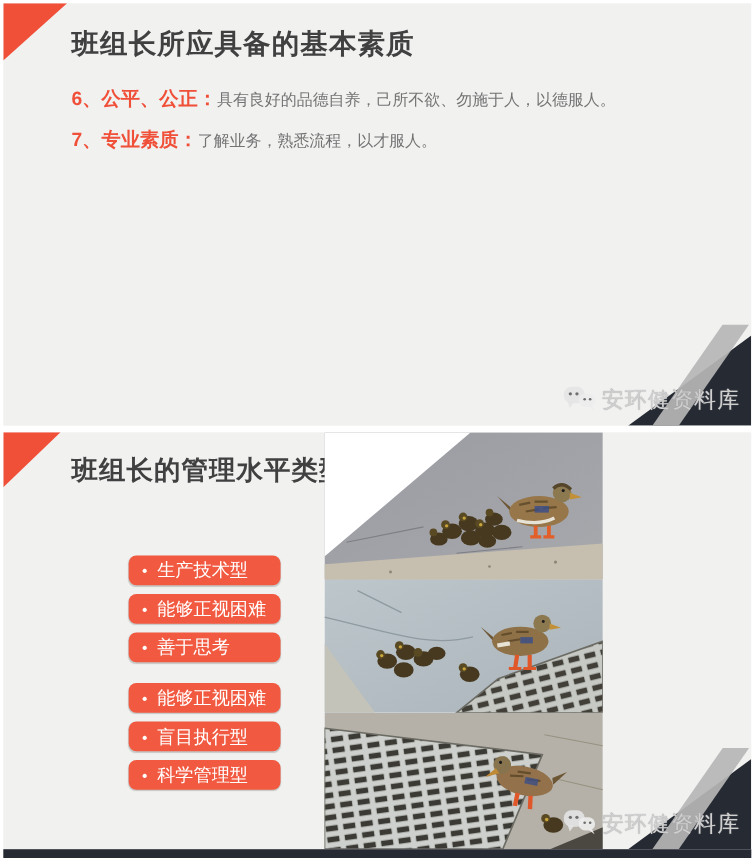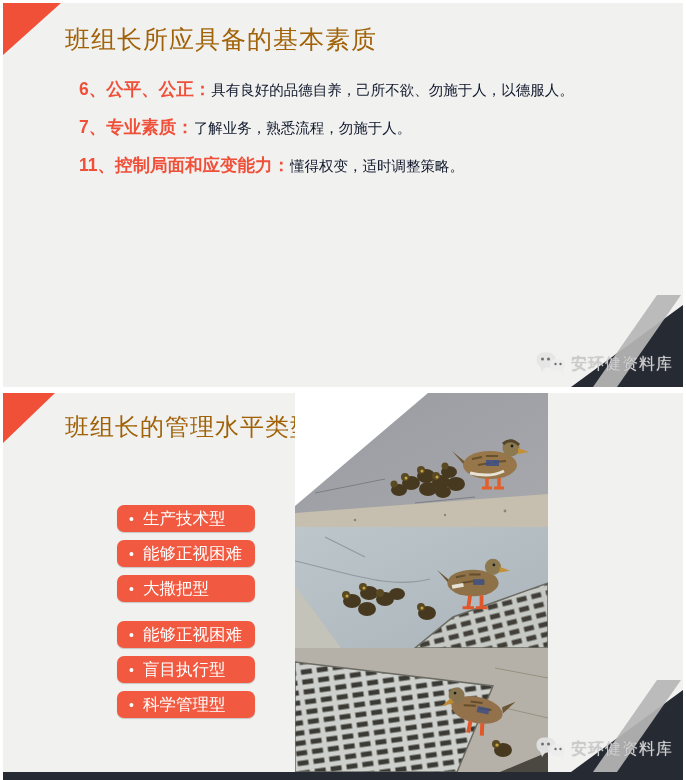--- a/index.html
+++ b/index.html
@@ -3,34 +3,34 @@
 <meta charset="utf-8">
 <style>
   html,body{margin:0;padding:0;background:#fff;}
   .page{position:relative;width:686px;height:780px;background:#ffffff;overflow:hidden;
         font-family:"Liberation Sans",sans-serif;}
   .slide{position:absolute;left:3px;width:680px;background:#f1f1f0;overflow:hidden;}
   #slide1{top:3px;height:384px;}
   #slide2{top:393px;height:379px;}
   .corner-tri{position:absolute;left:0;top:0;width:0;height:0;
       border-top:52px solid #f04f38;border-right:58px solid transparent;}
-  .slide-title{position:absolute;left:62px;top:20px;font-size:25px;font-weight:normal;
-      color:#a16207;letter-spacing:1px;white-space:nowrap;}
+  .slide-title{position:absolute;left:62px;top:20px;font-size:25px;font-weight:bold;
+      color:#404040;letter-spacing:1px;white-space:nowrap;}
   
   .items{position:absolute;left:62px;top:72px;width:578px;}
   .item{padding-left:20px;text-indent:-20px;line-height:1.65;margin-bottom:9px;}
-  .item-label{color:#f04f38;font-weight:bold;font-size:17.5px;margin-left:14px;}
-  .item-text{color:#0f172a;font-size:14.5px;}
+  .item-label{color:#f04f38;font-weight:bold;font-size:17.5px;}
+  .item-text{color:#737373;font-size:14.5px;}
   
   .corner-deco{position:absolute;right:0;bottom:0;width:150px;height:92px;}
   
   .watermark{position:absolute;display:flex;align-items:center;gap:5px;z-index:5;}
   #slide1 .watermark{right:10px;bottom:10px;}
   #slide2 .watermark{right:10px;bottom:10px;}
-  .wm-text{font-size:16px;color:#cfcfcf;letter-spacing:1px;
+  .wm-text{font-size:20px;color:#cfcfcf;letter-spacing:1px;
       text-shadow:0 0 1px #9a9a9a;white-space:nowrap;}
   
   .type-col{position:absolute;left:114px;top:112px;display:flex;flex-direction:column;gap:8px;}
   .type-badge{width:138px;height:27px;background:#f15a40;border-radius:7px;color:#fff;
       display:flex;align-items:center;padding-left:12px;font-size:16.5px;
       box-shadow:0 1px 1px rgba(0,0,0,0.18);box-sizing:border-box;}
   .type-badge .bullet{margin-right:9px;font-size:14px;}
   .gap-before{margin-top:11px;}
   
   .photo-col{position:absolute;left:292px;top:0;width:253px;height:379px;}
@@ -44,24 +44,21 @@
 
   <div class="slide" id="slide1">
     <div class="corner-tri"></div>
     <div class="slide-title">班组长所应具备的基本素质</div>
 
     <div class="items">
       <div class="item">
         <span class="item-label">6、公平、公正：</span><span class="item-text">具有良好的品德自养，己所不欲、勿施于人，以德服人。</span>
       </div>
       <div class="item">
-        <span class="item-label">7、专业素质：</span><span class="item-text">了解业务，熟悉流程，勿施于人。</span>
-      </div>
-      <div class="item">
-        <span class="item-label">11、控制局面和应变能力：</span><span class="item-text">懂得权变，适时调整策略。</span>
+        <span class="item-label">7、专业素质：</span><span class="item-text">了解业务，熟悉流程，以才服人。</span>
       </div>
     </div>
 
     <svg class="corner-deco" viewBox="0 0 150 92">
       <polygon points="150,92 38,92 150,10" fill="#262a33"></polygon>
       <polygon points="60,92 84,92 148,0 124,0" fill="#b6b6b6" opacity="0.92"></polygon>
     </svg>
 
     <div class="watermark">
       <svg width="30" height="25" viewBox="0 0 30 25">
@@ -86,21 +83,21 @@
       <div class="type-badge">
           <span class="bullet">•</span>
           <span>生产技术型</span>
         </div>
       <div class="type-badge">
           <span class="bullet">•</span>
           <span>能够正视困难</span>
         </div>
       <div class="type-badge">
           <span class="bullet">•</span>
-          <span>大撒把型</span>
+          <span>善于思考</span>
         </div>
       <div class="type-badge gap-before">
           <span class="bullet">•</span>
           <span>能够正视困难</span>
         </div>
       <div class="type-badge">
           <span class="bullet">•</span>
           <span>盲目执行型</span>
         </div>
       <div class="type-badge">

